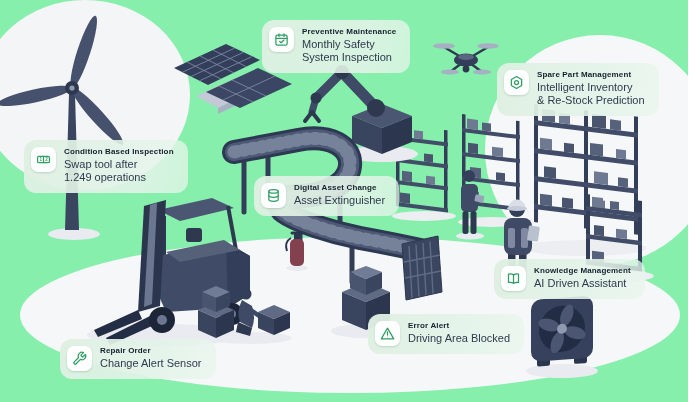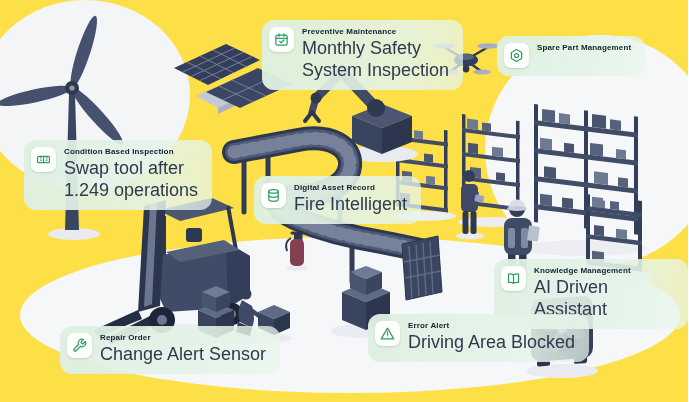--- a/index.html
+++ b/index.html
@@ -1,37 +1,37 @@
 <!DOCTYPE html>
 <html><head>
 <meta charset="utf-8">
 <style>
   html,body{margin:0;padding:0;background:#fff;}
   .stage{
     position:relative;width:688px;height:402px;overflow:hidden;
-    background:#fde047;
+    background:#86efac;
     font-family:"Liberation Sans",sans-serif;
     user-select:none;
   }
   .stage svg.scene{position:absolute;left:0;top:0;z-index:1;}
   .callout{
     position:absolute;z-index:5;
     display:flex;align-items:flex-start;gap:8px;
     padding:7px 14px 8px 7px;border-radius:12px;
     background:linear-gradient(100deg, rgba(222,240,226,0.97) 0%, rgba(228,244,233,0.88) 70%, rgba(232,246,236,0.72) 100%);
   }
   .icon-box{
     width:25px;height:25px;border-radius:7px;background:#ffffff;
     display:flex;align-items:center;justify-content:center;flex:none;
     box-shadow:0 1px 2px rgba(30,80,55,0.18);
   }
   .icon-box svg{width:15px;height:15px;display:block;}
   .ct{display:flex;flex-direction:column;}
   .ct-title{font-size:8px;font-weight:bold;color:#15202e;letter-spacing:0.15px;margin-bottom:2px;}
-  .ct-sub{font-size:18px;color:#2e3a4d;line-height:1.22;white-space:pre-line;}
+  .ct-sub{font-size:11px;color:#2e3a4d;line-height:1.22;white-space:pre-line;}
 </style>
 </head>
 <body>
 
 <div class="stage">
 
   <svg class="scene" width="689" height="402" viewBox="0 0 689 402">
 
     <g>
       <ellipse cx="85" cy="95" rx="105" ry="95" fill="#f4f5f7"></ellipse>
@@ -310,29 +310,31 @@
           <path d="M9 15l2.3 2.3L16 12.8"></path>
       </svg>
     </span>
     <span class="ct">
       <span class="ct-title">Preventive Maintenance</span>
       <span class="ct-sub">Monthly Safety
 System Inspection</span>
     </span>
   </div>
 
-  <div class="callout" style="left:497px;top:36px">
+  <div class="callout" style="left:497px;top:63px">
     <span class="icon-box">
       <svg viewBox="0 0 24 24" fill="none" stroke="#2f9e63" stroke-width="2" stroke-linecap="round" stroke-linejoin="round">
         <path d="M12 2.5l8.2 4.7v9.6L12 21.5l-8.2-4.7V7.2z"></path>
           <circle cx="12" cy="12" r="3.2"></circle>
       </svg>
     </span>
     <span class="ct">
       <span class="ct-title">Spare Part Management</span>
+      <span class="ct-sub">Intelligent Inventory
+&amp; Re-Stock Prediction</span>
     </span>
   </div>
 
   <div class="callout" style="left:24px;top:140px">
     <span class="icon-box">
       <svg viewBox="0 0 24 24" fill="none" stroke="#2f9e63" stroke-width="2" stroke-linecap="round" stroke-linejoin="round">
         <rect x="2.5" y="7" width="19" height="10" rx="2"></rect>
           <path d="M12 7v10"></path>
         <text x="5.5" y="14.8" font-size="7.5" fill="#2f9e63" stroke="none" font-family="'Liberation Sans',sans-serif" font-weight="bold">1</text>
         <text x="14.6" y="14.8" font-size="7.5" fill="#2f9e63" stroke="none" font-family="'Liberation Sans',sans-serif" font-weight="bold">2</text>
@@ -347,22 +349,22 @@
 
   <div class="callout" style="left:254px;top:176px">
     <span class="icon-box">
       <svg viewBox="0 0 24 24" fill="none" stroke="#2f9e63" stroke-width="2" stroke-linecap="round" stroke-linejoin="round">
         <ellipse cx="12" cy="5.5" rx="7.5" ry="2.8"></ellipse>
         <path d="M4.5 5.5v13c0 1.55 3.36 2.8 7.5 2.8s7.5-1.25 7.5-2.8v-13"></path>
         <path d="M4.5 12c0 1.55 3.36 2.8 7.5 2.8s7.5-1.25 7.5-2.8"></path>
       </svg>
     </span>
     <span class="ct">
-      <span class="ct-title">Digital Asset Record</span>
-      <span class="ct-sub">Fire Intelligent</span>
+      <span class="ct-title">Digital Asset Change</span>
+      <span class="ct-sub">Asset Extinguisher</span>
     </span>
   </div>
 
   <div class="callout" style="left:494px;top:259px">
     <span class="icon-box">
       <svg viewBox="0 0 24 24" fill="none" stroke="#2f9e63" stroke-width="2" stroke-linecap="round" stroke-linejoin="round">
         <path d="M12 6.2C10.2 4.9 7.4 4.4 4 4.8v13.4c3.4-.4 6.2.1 8 1.4 1.8-1.3 4.6-1.8 8-1.4V4.8c-3.4-.4-6.2.1-8 1.4z"></path>
         <path d="M12 6.2v13.4"></path>
       </svg>
     </span>
@@ -379,21 +381,21 @@
           <path d="M12 9.5v5"></path>
           <circle cx="12" cy="17.4" r="0.7" fill="#2f9e63" stroke="none"></circle>
       </svg>
     </span>
     <span class="ct">
       <span class="ct-title">Error Alert</span>
       <span class="ct-sub">Driving Area Blocked</span>
     </span>
   </div>
 
-  <div class="callout" style="left:60px;top:326px">
+  <div class="callout" style="left:60px;top:339px">
     <span class="icon-box">
       <svg viewBox="0 0 24 24" fill="none" stroke="#2f9e63" stroke-width="2" stroke-linecap="round" stroke-linejoin="round">
         <path d="M14.7 6.3a1 1 0 0 0 0 1.4l1.6 1.6a1 1 0 0 0 1.4 0l3.77-3.77a6 6 0 0 1-7.94 7.94l-6.91 6.91a2.12 2.12 0 0 1-3-3l6.91-6.91a6 6 0 0 1 7.94-7.94l-3.76 3.76z"></path>
       </svg>
     </span>
     <span class="ct">
       <span class="ct-title">Repair Order</span>
       <span class="ct-sub">Change Alert Sensor</span>
     </span>
   </div>

